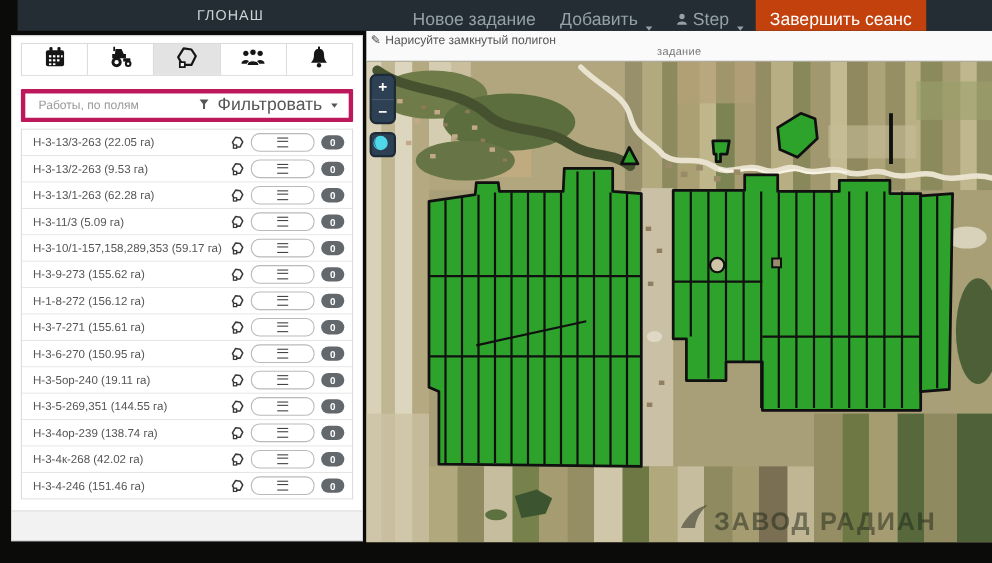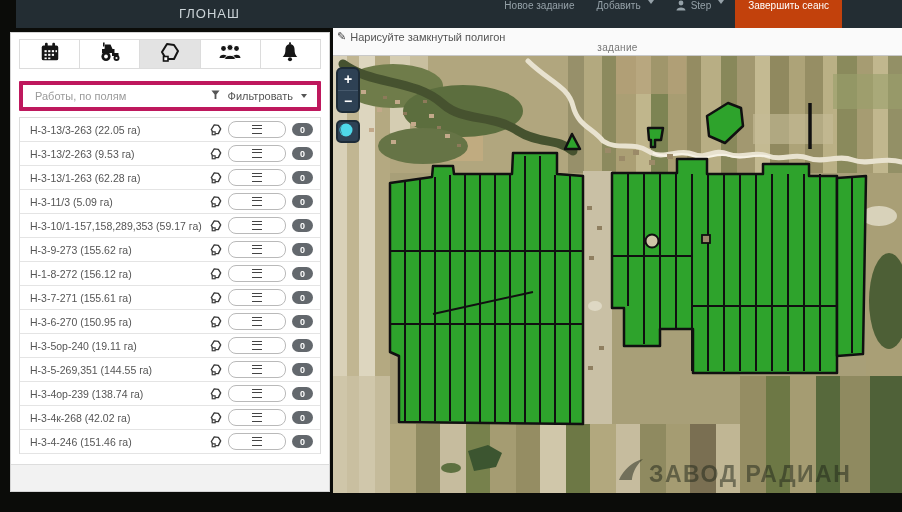--- a/index.html
+++ b/index.html
@@ -6,35 +6,35 @@
   body{
     width:902px;height:512px;overflow:hidden;position:relative;
     background:#0b0c09;
     font-family:"Liberation Sans",sans-serif;
     -webkit-font-smoothing:antialiased;
   }
   
   .navbar{position:absolute;left:16px;top:0;width:888px;height:28px;background:#232d33;z-index:50}
   .brand{position:absolute;left:163px;top:0;height:28px;line-height:28px;color:#ccd4d8;font-size:13px;letter-spacing:1px}
   .nav-right{position:absolute;right:62px;top:0;height:28px;display:flex;align-items:stretch}
-  .nav-item{display:flex;align-items:flex-start;gap:5px;color:#95a1a8;font-size:10px;padding:0 11px;cursor:pointer;white-space:nowrap}
+  .nav-item{display:flex;align-items:flex-end;gap:5px;color:#95a1a8;font-size:16px;padding:0 11px;cursor:pointer;white-space:nowrap}
   .nav-item .caret{display:inline-block;width:0;height:0;border-left:3.5px solid transparent;border-right:3.5px solid transparent;border-top:4px solid #95a1a8;margin-left:2px}
   .nav-item.end-session{background:#c2410c;color:#fff;padding:0 13px}
   .user-glyph{display:inline-block}
   
   .sidebar{position:absolute;left:10px;top:32px;width:320px;height:460px;background:#ffffff;border:1px solid #d4d4d4;box-sizing:border-box;z-index:40}
   .side-inner{position:absolute;left:8px;right:8px;top:6px}
   .tabbar{display:flex;height:30px;border:1px solid #dcdcdc;box-sizing:border-box;background:#fff}
   .tab{flex:1;display:flex;align-items:center;justify-content:center;border-right:1px solid #dcdcdc;background:#fff;cursor:pointer}
   .tab:last-child{border-right:none}
   .tab.active{background:#e3e3e3}
   .searchbar{margin-top:12px;height:30px;border:4px solid #be185d;border-radius:1px;display:flex;align-items:center;padding:0 10px;box-sizing:border-box;background:#fff}
   .search-input{flex:1;border:none;outline:none;font-size:11px;color:#333;background:transparent;font-family:"Liberation Sans",sans-serif}
   .search-input::placeholder{color:#9a9a9a}
-  .filter-btn{display:flex;align-items:center;gap:8px;color:#555;font-size:11px;cursor:pointer;white-space:nowrap}
+  .filter-btn{display:flex;align-items:center;gap:8px;color:#555;font-size:16px;cursor:pointer;white-space:nowrap}
   .filter-btn .caret{width:0;height:0;border-left:3.5px solid transparent;border-right:3.5px solid transparent;border-top:4px solid #555}
   .field-list{margin-top:6px;border:1px solid #dcdcdc;border-bottom:none}
   .field-row{height:23px;display:flex;align-items:center;border-bottom:1px solid #e4e4e4;padding:0 7px 0 10px;background:#fff}
   .row-label{flex:1;font-size:10.5px;color:#555}
   .row-poly{flex:0 0 auto;margin-right:5px;display:flex;align-items:center;cursor:pointer}
   .row-menu{flex:0 0 auto;width:56px;height:15px;border:1px solid #b9b9b9;border-radius:8px;background:#fff;display:flex;align-items:center;justify-content:center;cursor:pointer}
   .burger{display:block;width:10px;height:7px;border-top:1.6px solid #444;border-bottom:1.6px solid #444;position:relative}
   .burger::after{content:"";position:absolute;left:0;top:1.6px;width:10px;border-top:1.6px solid #444}
   .badge{margin-left:6px;min-width:21px;height:13px;border-radius:7px;background:#63686d;color:#fff;font-size:9px;font-weight:bold;display:flex;align-items:center;justify-content:center;padding:0 2px;box-sizing:border-box}
   .panel-footer{position:absolute;left:0;bottom:0;width:100%;height:26px;background:#f2f2f2;border-top:1px solid #ddd}

